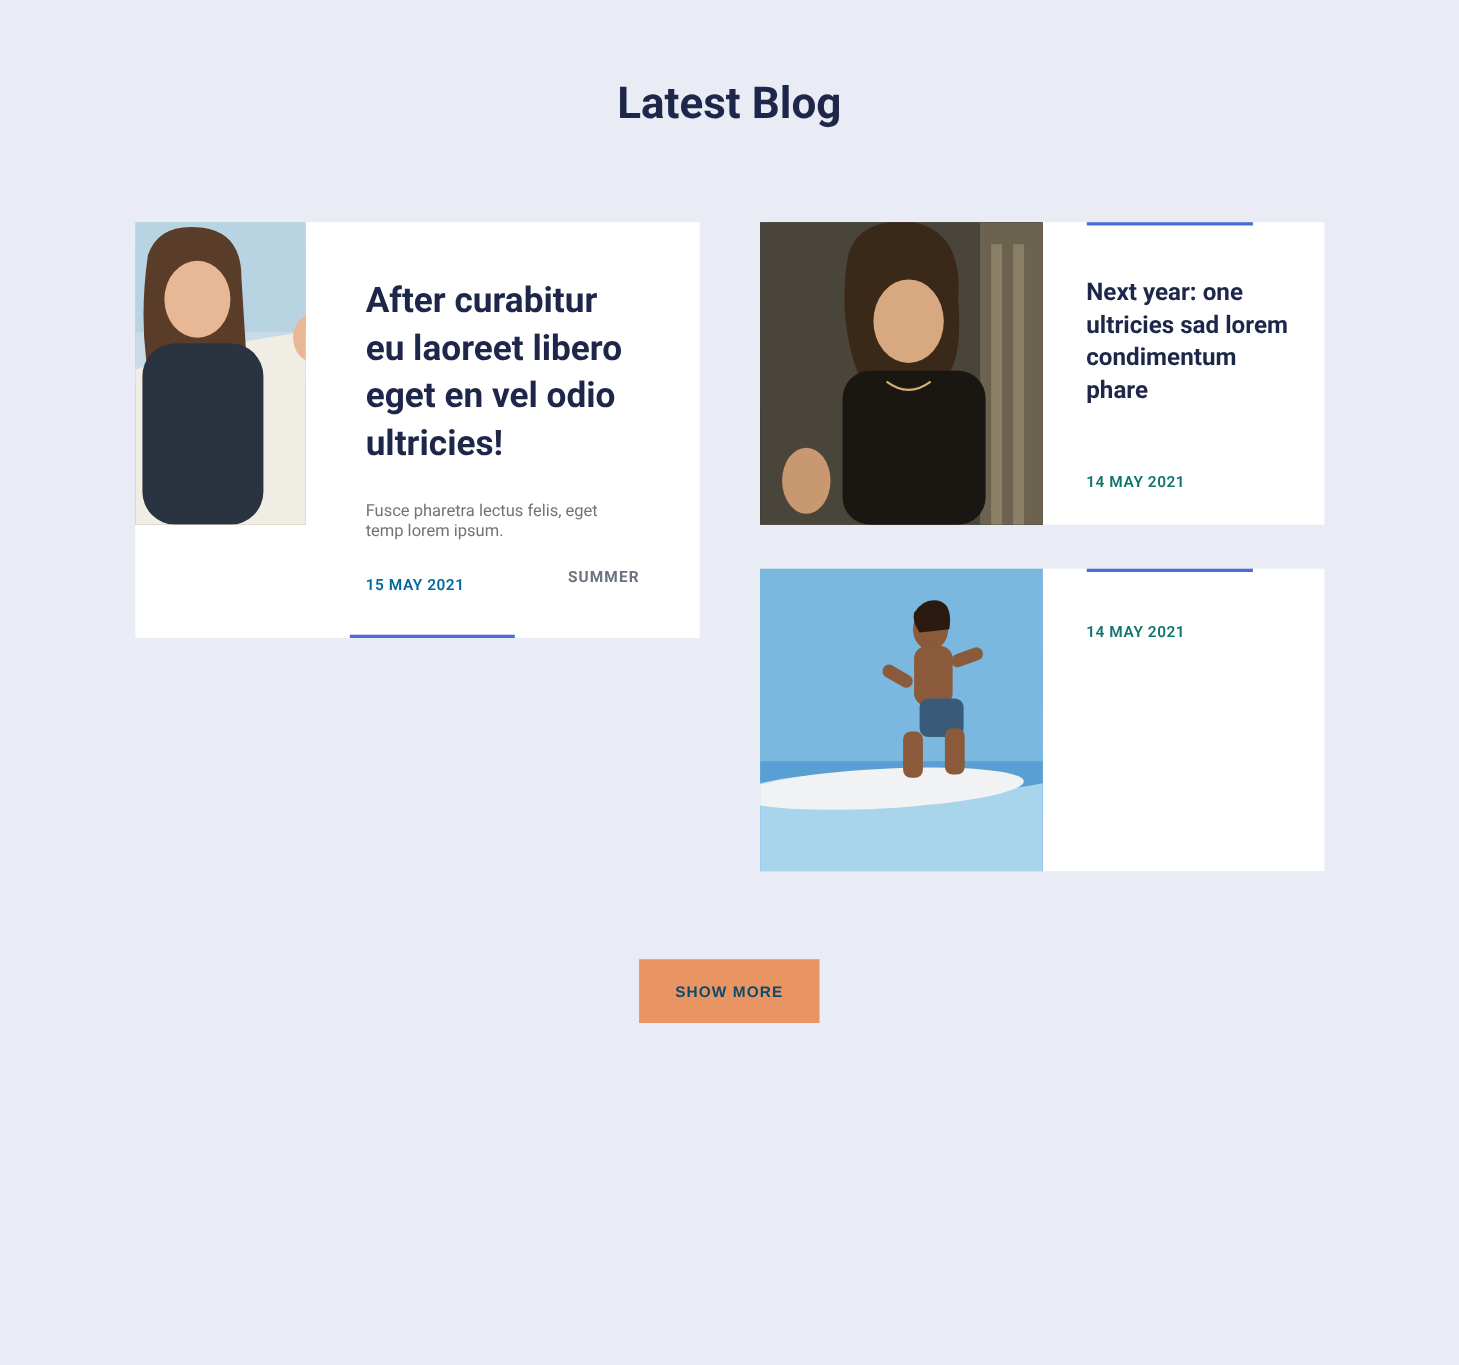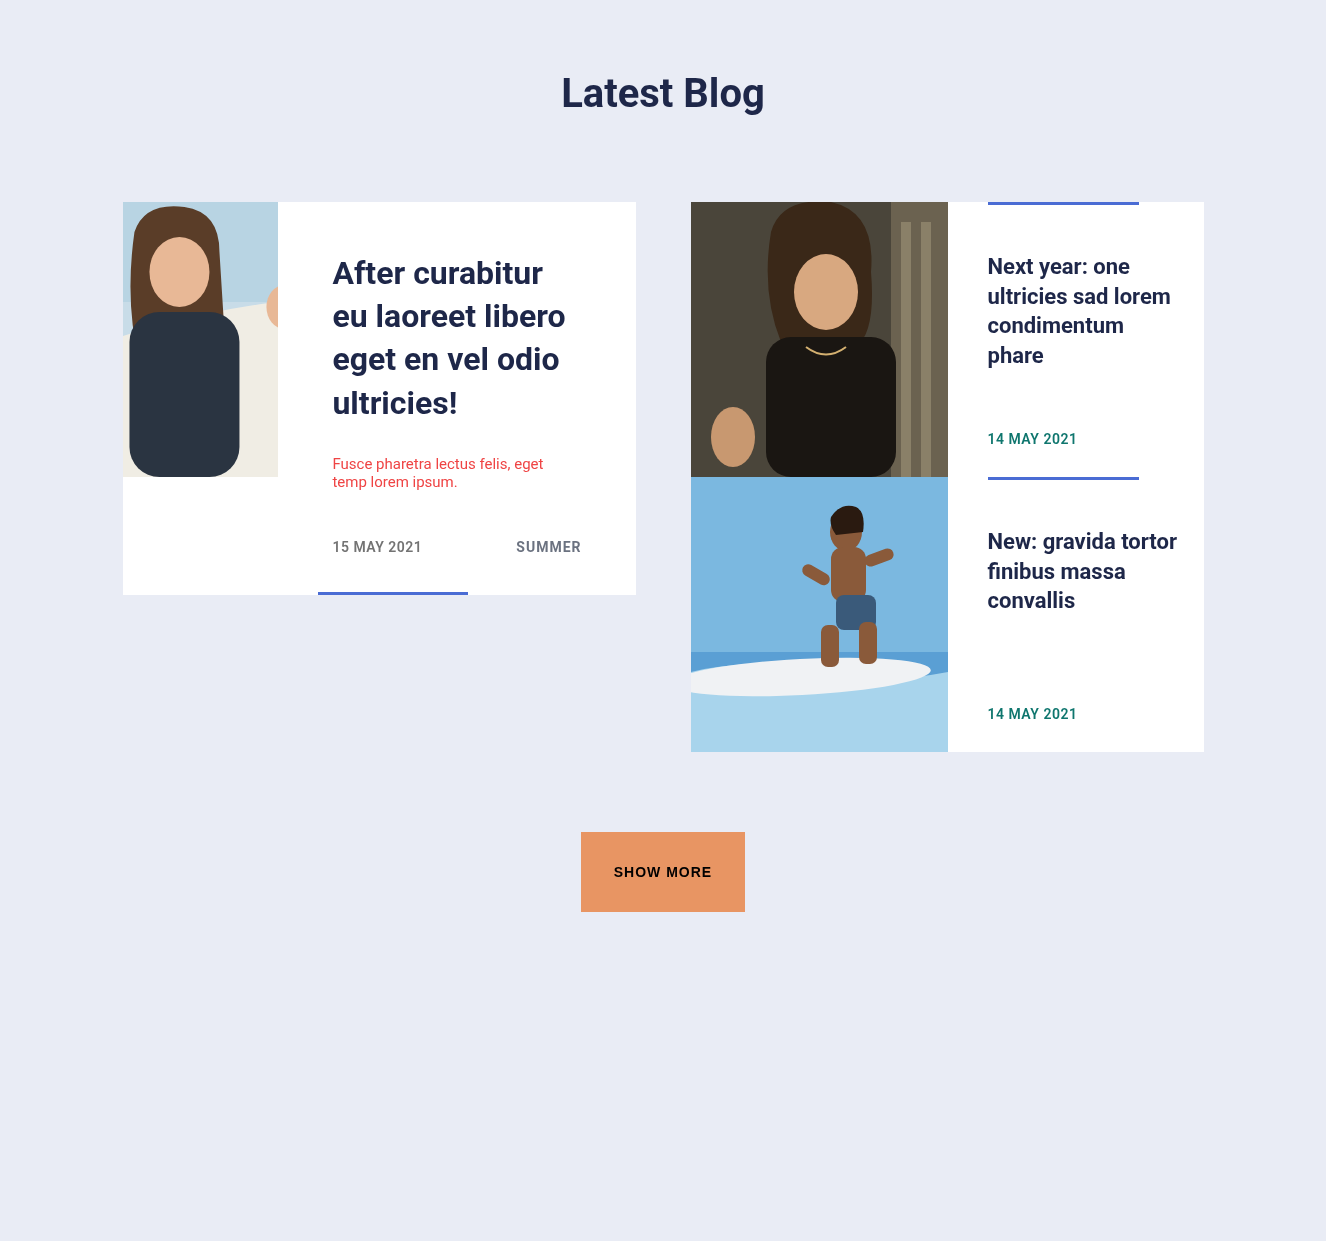--- a/index.html
+++ b/index.html
@@ -27,20 +27,21 @@
       margin: 0 auto;
       width: fit-content;
     }
     .left-column {
       display: flex;
       flex-direction: column;
     }
     .right-column {
       display: flex;
       flex-direction: column;
+      gap: 40px;
     }
     .featured-card {
       background: #fff;
       display: flex;
       position: relative;
       justify-content: flex-end;
     }
     .featured-img {
       width: 100%;
       height: 275px;
@@ -54,33 +55,34 @@
     }
     .featured-title {
       font-size: 32px;
       font-weight: 700;
       color: #1e2749;
       line-height: 1.35;
       margin-bottom: 30px;
     }
     .featured-excerpt {
       font-size: 15px;
-      color: #ef4444;
-      margin-bottom: 48px;
+      color: #737373;
+      margin-bottom: 20px;
     }
     .featured-meta {
       display: flex;
       justify-content: space-between;
       align-items: center;
     }
     .date {
       font-size: 14px;
       font-weight: 600;
-      color: #737373;
+      color: #0369a1;
       letter-spacing: 0.5px;
+      margin-top: 13px;
     }
     .category {
       font-size: 14px;
       font-weight: 700;
       color: #6b7280;
       letter-spacing: 1px;
     }
     .featured-bottom-bar {
       position: absolute;
       bottom: 0;
@@ -133,23 +135,23 @@
       color: #0f766e;
       letter-spacing: 0.5px;
     }
     .show-more-wrap {
       display: flex;
       justify-content: center;
       margin-top: 80px;
     }
     .show-more-btn {
       background: #e89563;
-      color: #000000;
+      color: #0c4a6e;
       border: none;
-      padding: 32px 33px;
+      padding: 21px 33px;
       font-size: 14px;
       font-weight: 600;
       letter-spacing: 1px;
       cursor: pointer;
     }
     
     .person-svg {
       width: 100%;
       height: 100%;
       display: block;
@@ -225,21 +227,20 @@
           <rect x="140" y="70" width="35" height="55" rx="12" fill="#8a5a3a"></rect>
           <rect x="145" y="118" width="40" height="35" rx="8" fill="#3a5a7a"></rect>
           <rect x="130" y="148" width="18" height="42" rx="7" fill="#8a5a3a"></rect>
           <rect x="168" y="145" width="18" height="42" rx="7" fill="#8a5a3a"></rect>
           <rect x="115" y="85" width="30" height="12" rx="6" fill="#8a5a3a" transform="rotate(30 115 85)"></rect>
           <rect x="172" y="80" width="30" height="12" rx="6" fill="#8a5a3a" transform="rotate(-20 172 80)"></rect>
         </svg>
       </div>
       <div class="small-content">
         <div class="small-top-bar"></div>
-        <h3 class="small-title">New: gravida tortor finibus massa convallis</h3>
         <span class="small-date">14 MAY 2021</span>
       </div>
     </article>
 
   </div>
 </div>
 
 <div class="show-more-wrap">
   <button class="show-more-btn">SHOW MORE</button>
 </div>

